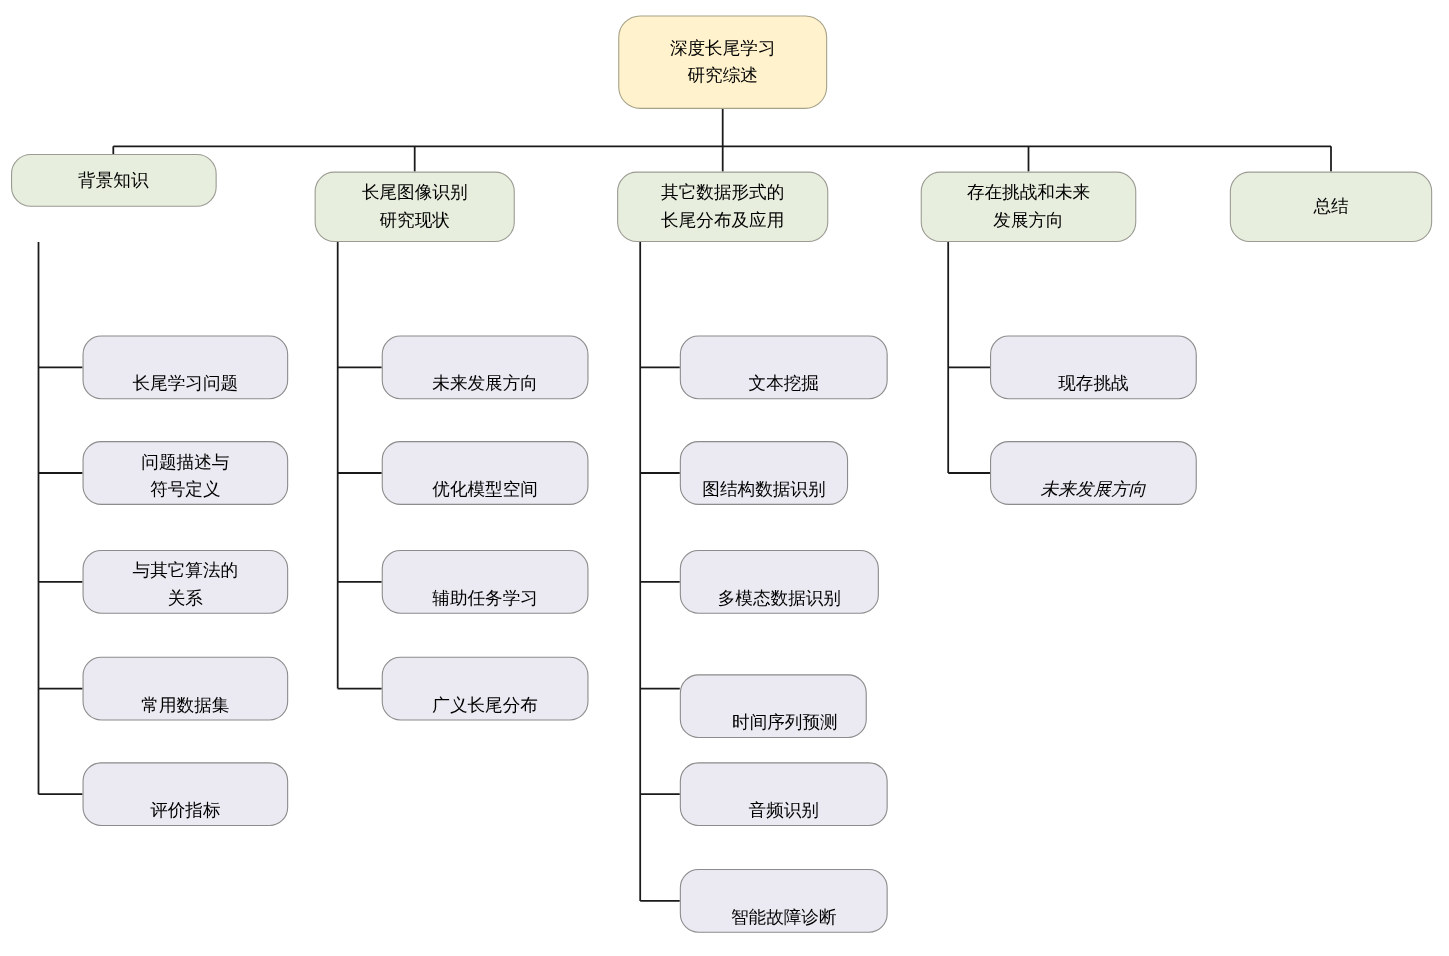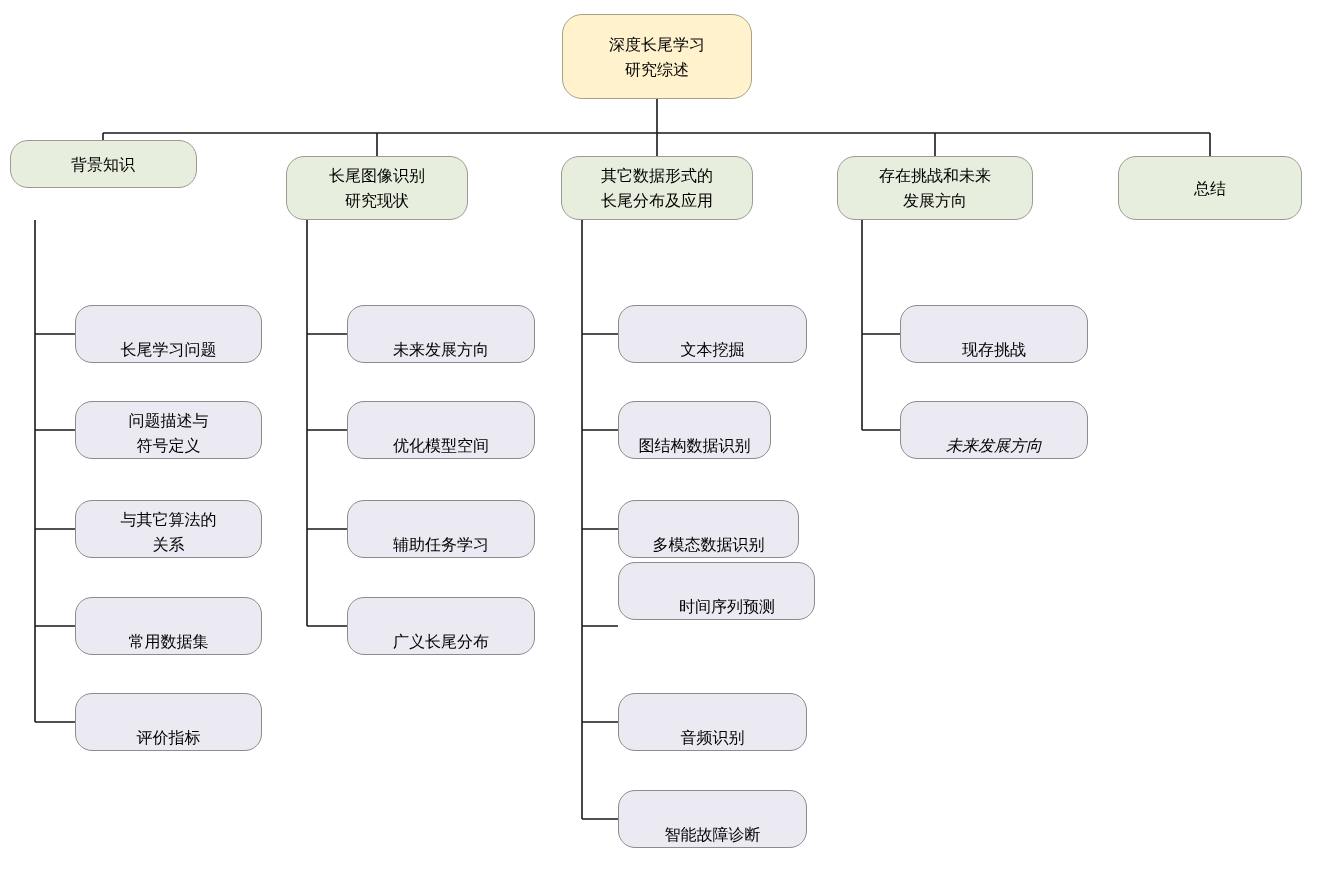--- a/index.html
+++ b/index.html
@@ -113,21 +113,21 @@
       </div>
       <div class="node leaf" style="left: 618px; top: 305px; width: 189px; height: 58px;">
         <span>文本挖掘</span>
       </div>
       <div class="node leaf" style="left: 618px; top: 401px; width: 153px; height: 58px;">
         <span>图结构数据识别</span>
       </div>
       <div class="node leaf" style="left: 618px; top: 500px; width: 181px; height: 58px;">
         <span>多模态数据识别</span>
       </div>
-      <div class="node leaf" style="left: 618px; top: 562px; width: 197px; height: 58px; padding-left: 21px;">
+      <div class="node leaf" style="left: 618px; top: 613px; width: 170px; height: 58px; padding-left: 21px;">
         <span>时间序列预测</span>
       </div>
       <div class="node leaf" style="left: 618px; top: 693px; width: 189px; height: 58px;">
         <span>音频识别</span>
       </div>
       <div class="node leaf" style="left: 618px; top: 790px; width: 189px; height: 58px;">
         <span>智能故障诊断</span>
       </div>
       <div class="node branch" style="left: 837px; top: 156px; width: 196px; height: 64px;">
         <span>存在挑战和未来</span>

